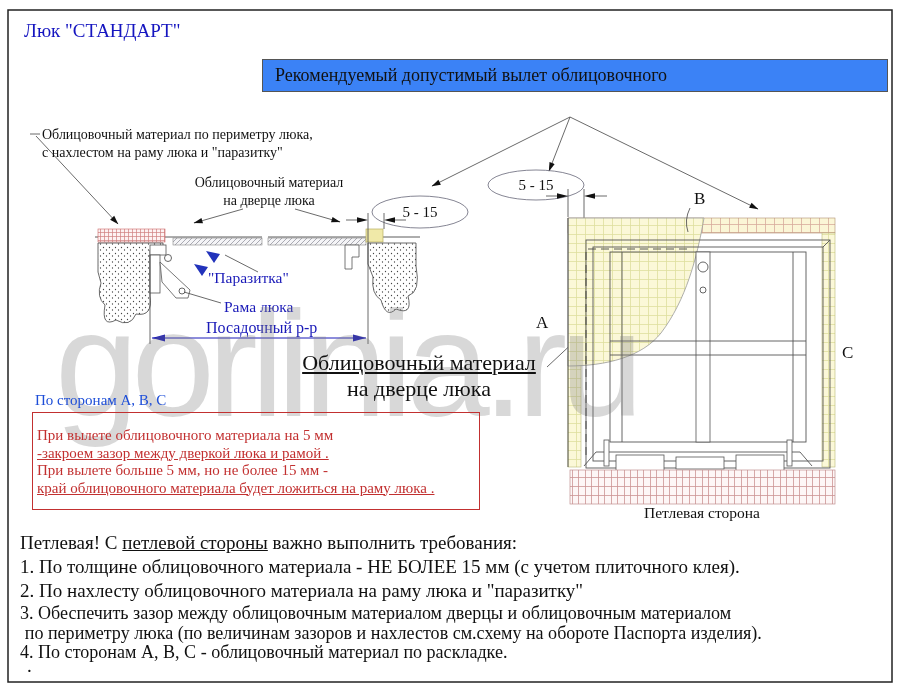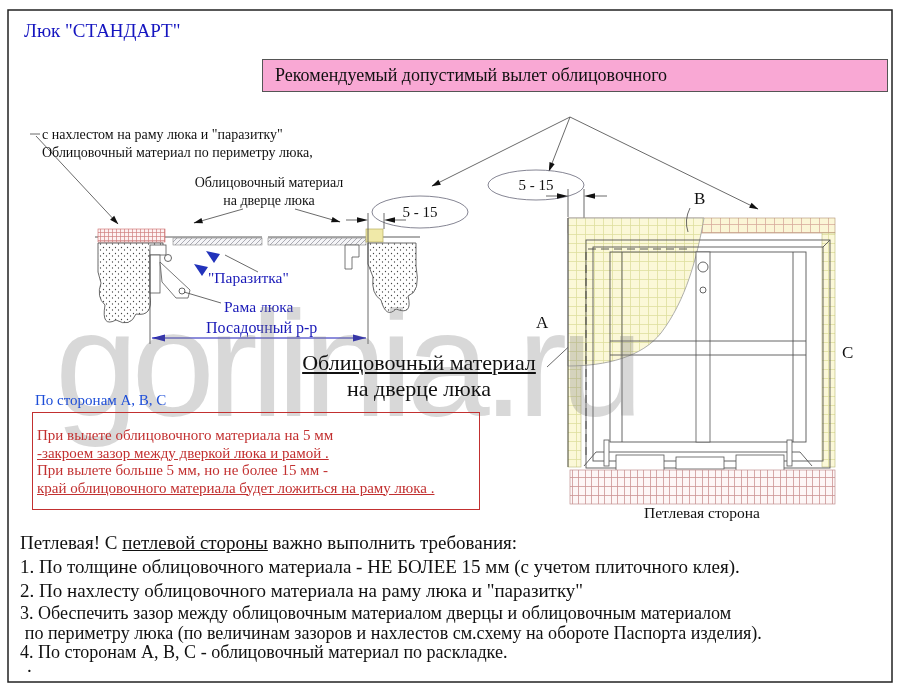--- a/index.html
+++ b/index.html
@@ -1,21 +1,21 @@
 <!DOCTYPE html>
 <html><head>
 <meta charset="utf-8">
 <style>
   html,body{margin:0;padding:0;background:#fff;}
   #page{position:relative;width:900px;height:700px;background:#ffffff;overflow:hidden;
         font-family:"Liberation Serif",serif;color:#111;}
   .abs{position:absolute;}
   .z3{z-index:3;}
   .title{color:#1515c0;font-size:19px;white-space:nowrap;}
-  .callout{border:1px solid #555;font-size:18px;line-height:25px;padding:3px 12px;background:#f9a8d4;}
+  .callout{border:1px solid #555;font-size:18px;line-height:25px;padding:3px 12px;background:#3b82f6;}
   .small-label{font-size:14px;line-height:17.5px;white-space:nowrap;}
   .center{text-align:center;}
   .big-label{font-size:22px;line-height:26px;text-align:center;white-space:nowrap;}
   .u{text-decoration:underline;}
   .note-head{color:#1d4ed8;font-size:15px;white-space:nowrap;}
   .note-box{border:1px solid #c23030;color:#c23030;font-size:15px;line-height:17.5px;
             text-align:left;padding:14px 4px 12px 4px;background:transparent;}
   .req{font-size:19px;line-height:24px;white-space:nowrap;}
   .req .narrow{line-height:19.5px;transform:scaleX(0.95);transform-origin:0 50%;}
   .watermark{font-family:Liberation Sans, sans-serif;font-size:150px;letter-spacing:-7px;
@@ -185,22 +185,22 @@
 
   <div class="abs watermark" style="left:55px;top:278px;">gorlinia.ru</div>
 
   <div class="abs z3 title" style="left:24px;top:20px;">Люк "СТАНДАРТ"</div>
 
   <div class="abs z3 callout" style="left:262px;top:59px;width:600px;">
     <div>Рекомендуемый допустимый вылет облицовочного</div>
   </div>
 
   <div class="abs z3 small-label" style="left:42px;top:126px;">
+    <div>Облицовочный материал по периметру люка,</div>
     <div>с нахлестом на раму люка и "паразитку"</div>
-    <div>Облицовочный материал по периметру люка,</div>
   </div>
 
   <div class="abs z3 small-label center" style="left:183px;top:174px;width:172px;">
     <div>Облицовочный материал</div>
     <div>на дверце люка</div>
   </div>
 
   <div class="abs z3 big-label" style="left:290px;top:350px;width:258px;">
     <div class="u">Облицовочный материал</div>
     <div>на дверце люка</div>

